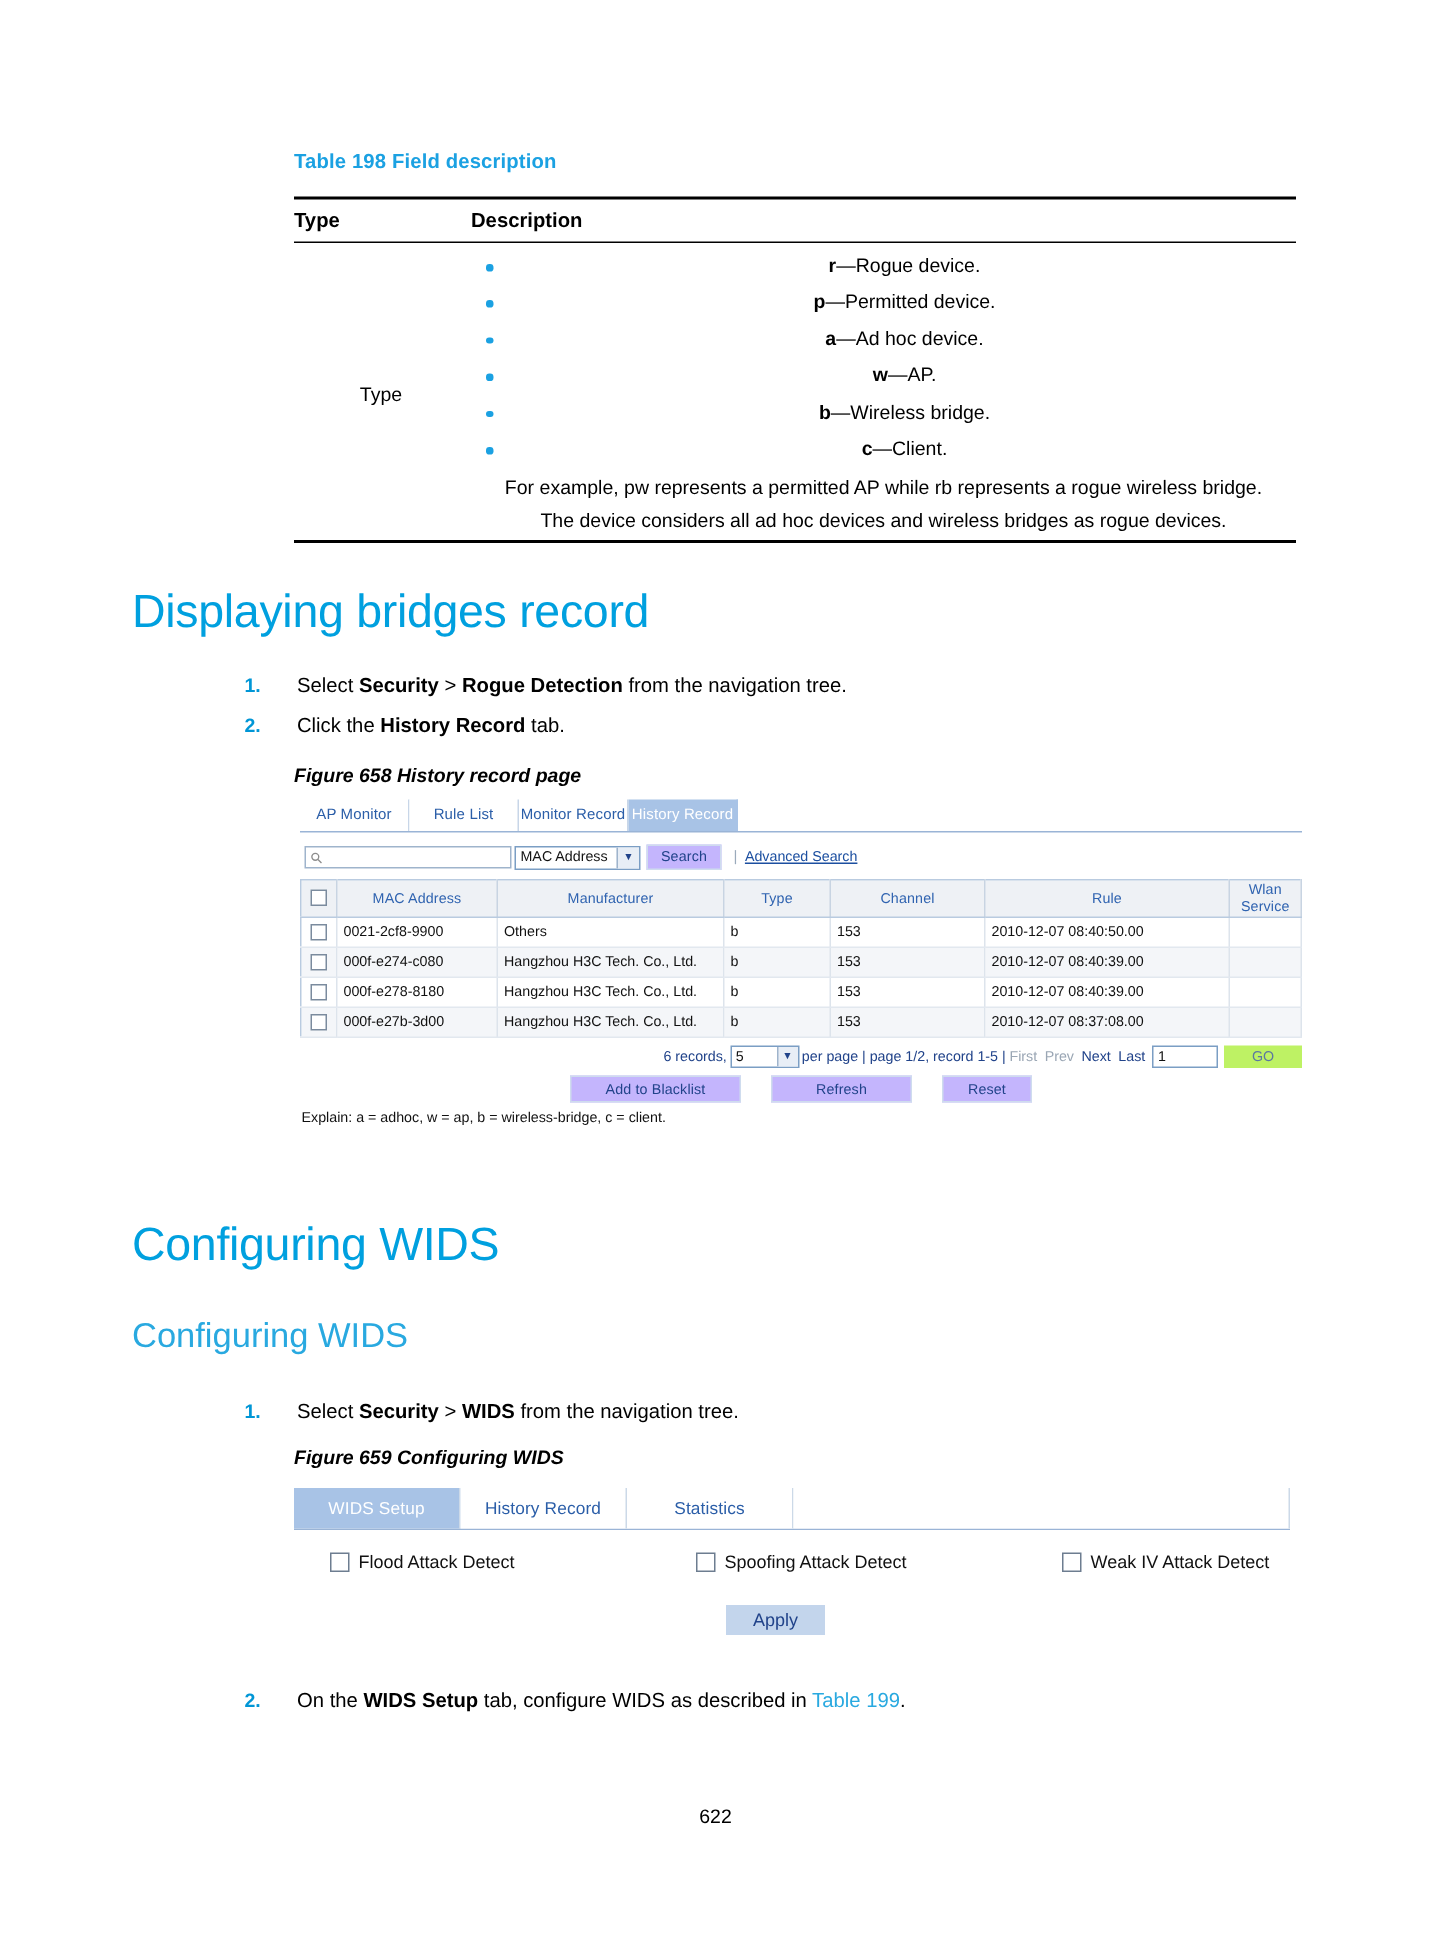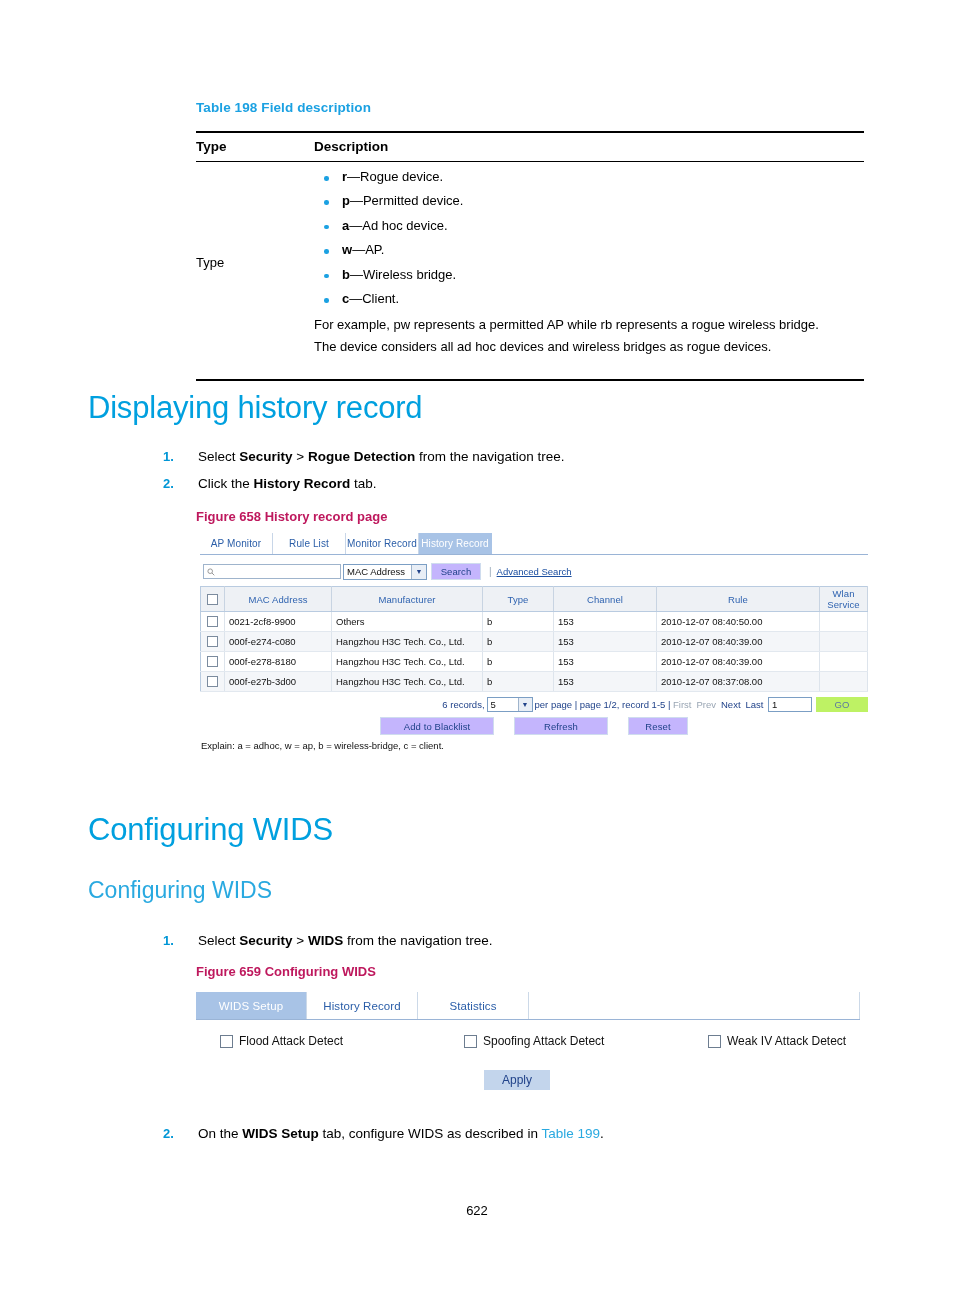--- a/index.html
+++ b/index.html
@@ -45,22 +45,23 @@
     text-align: left;
     font-weight: bold;
     font-size: 13.5px;
     padding: 6px 0 7px 0;
     border-top: 2.2px solid #000;
     border-bottom: 1.3px solid #000;
     color: #000;
   }
   .t198 td {
     vertical-align: middle;
-    padding: 8px 0 24px 0;
+    padding: 8px 0 5px 0;
     border-bottom: 2.2px solid #000;
+    text-align: center;
   }
   .col-type { width: 116px; }
   .t198 th.col-desc, .t198 td.col-desc { padding-left: 2px; }
   .bullets {
     list-style: none;
     margin: 0;
     padding: 0;
   }
   .bullets li {
     position: relative;
@@ -131,21 +132,22 @@
 
   #step1a { left: 163px; top: 449px; width: 620px; }
   #step2a { left: 163px; top: 476px; width: 620px; }
   #step1b { left: 163px; top: 933px; width: 620px; }
   #step2b { left: 163px; top: 1126px; width: 700px; }
 
   .fig-caption {
     position: absolute;
     font-size: 13px;
     font-weight: bold;
-    color: #be185d;
+    color: #000000;
+    font-style: italic;
   }
   #fig658 { left: 196px; top: 509px; }
   #fig659 { left: 196px; top: 964px; }
 
   
   .shot {
     position: absolute;
     background: #ffffff;
     font-family: "Liberation Sans", sans-serif;
   }
@@ -472,21 +474,21 @@
             <li><b>b</b><span>—Wireless bridge.</span></li>
             <li><b>c</b><span>—Client.</span></li>
           </ul>
           <p class="desc-para">For example, pw represents a permitted AP while rb represents a rogue wireless bridge.</p>
           <p class="desc-para last">The device considers all ad hoc devices and wireless bridges as rogue devices.</p>
         </td>
       </tr>
     </tbody>
   </table>
 
-  <h1 class="doc-h1" id="h-display">Displaying history record</h1>
+  <h1 class="doc-h1" id="h-display">Displaying bridges record</h1>
 
   <div class="step" id="step1a">
     <span class="num">1.</span>
     <span class="txt"><span>Select </span><b>Security</b><span> &gt; </span><b>Rogue Detection</b><span> from the navigation tree.</span></span>
   </div>
 
   <div class="step" id="step2a">
     <span class="num">2.</span>
     <span class="txt"><span>Click the </span><b>History Record</b><span> tab.</span></span>
   </div>

